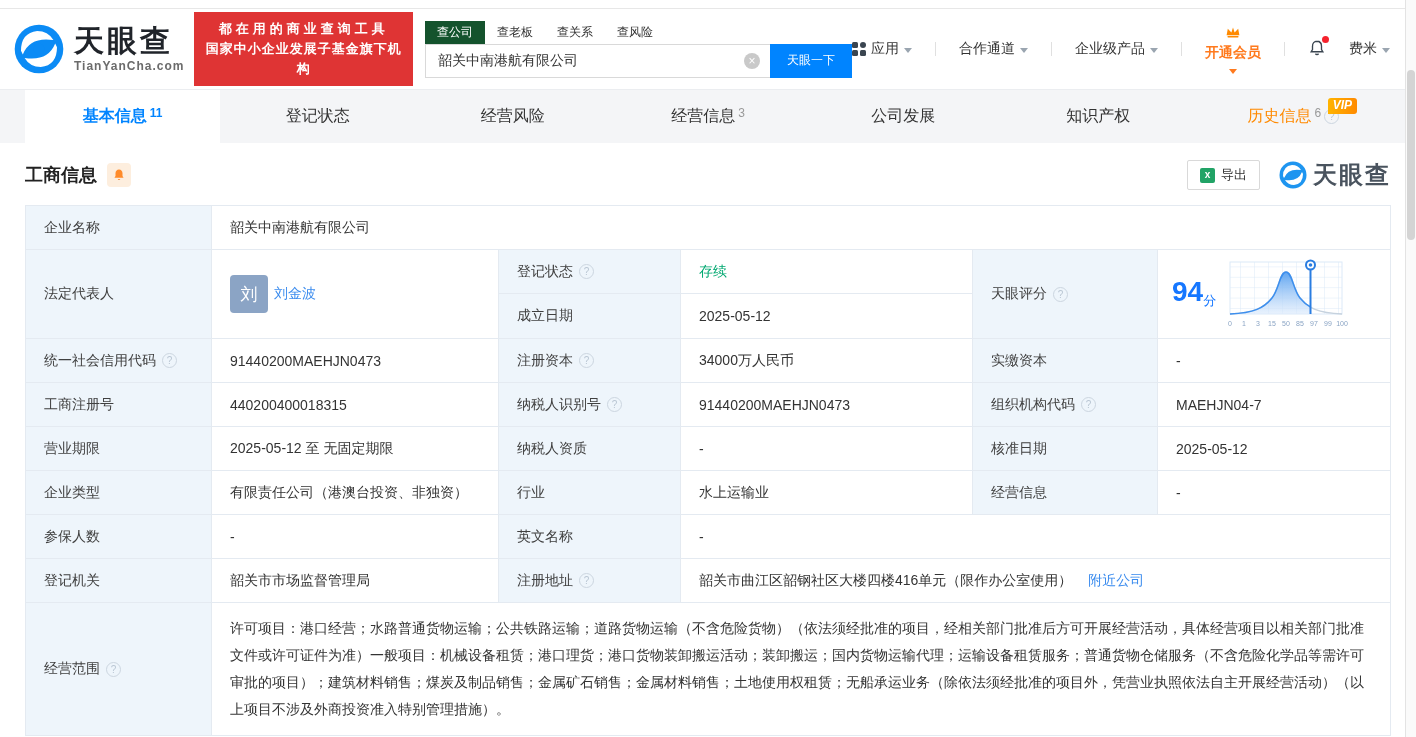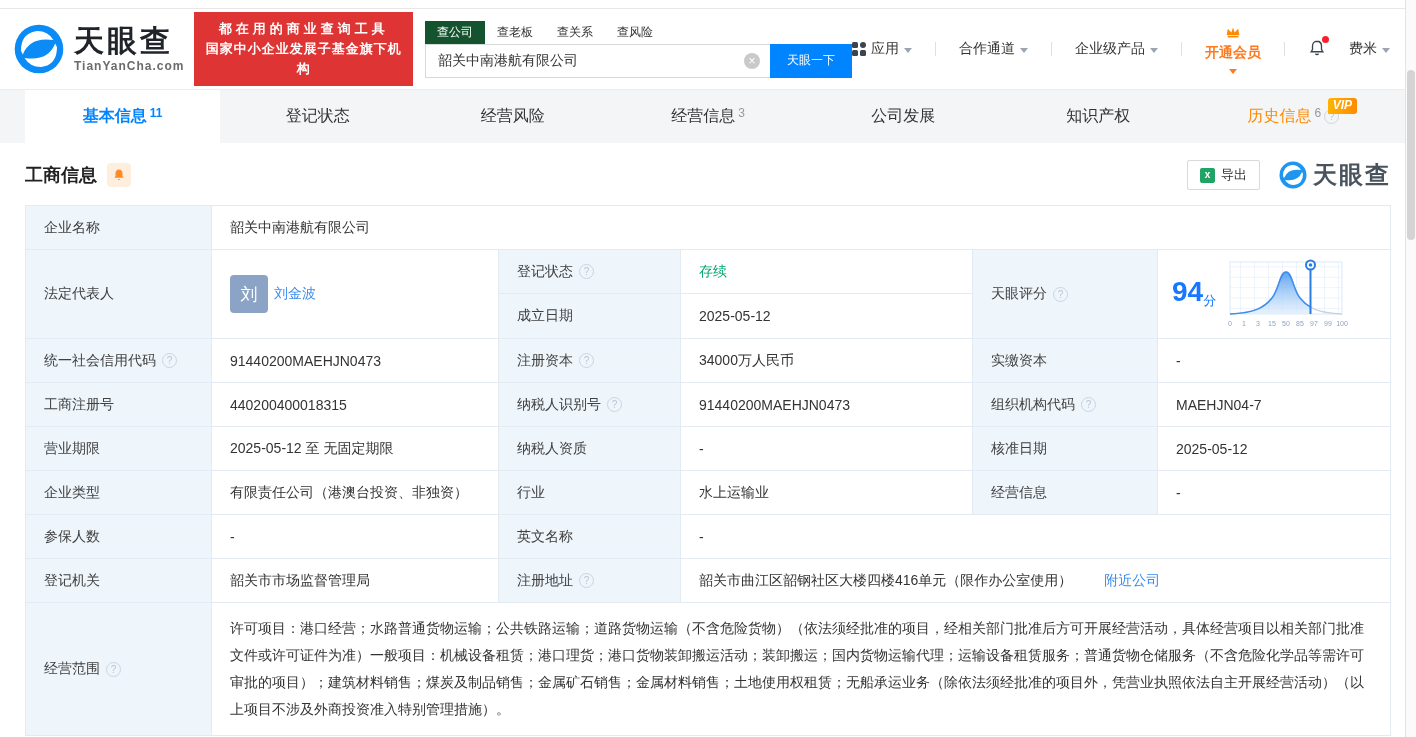--- a/index.html
+++ b/index.html
@@ -347,21 +347,21 @@
 
   <div class="trow">
     <div class="cell lbl">登记机关</div>
     <div class="cell val">韶关市市场监督管理局</div>
     <div class="cell lbl">
       <span>注册地址</span>
       <span class="help"></span>
     </div>
     <div class="cell val span4">
       <span>韶关市曲江区韶钢社区大楼四楼416单元（限作办公室使用）</span>
-      <a class="link" style="margin-left:26px;font-family:Liberation Serif, serif;">附近公司</a>
+      <a class="link" style="margin-left:10px;font-family:Liberation Serif, serif;">附近公司</a>
     </div>
   </div>
 
   <div class="trow">
     <div class="cell lbl">
       <span>经营范围</span>
       <span class="help"></span>
     </div>
     <div class="cell val span5 scope-cell">许可项目：港口经营；水路普通货物运输；公共铁路运输；道路货物运输（不含危险货物）（依法须经批准的项目，经相关部门批准后方可开展经营活动，具体经营项目以相关部门批准文件或许可证件为准）一般项目：机械设备租赁；港口理货；港口货物装卸搬运活动；装卸搬运；国内货物运输代理；运输设备租赁服务；普通货物仓储服务（不含危险化学品等需许可审批的项目）；建筑材料销售；煤炭及制品销售；金属矿石销售；金属材料销售；土地使用权租赁；无船承运业务（除依法须经批准的项目外，凭营业执照依法自主开展经营活动）（以上项目不涉及外商投资准入特别管理措施）。</div>
   </div>

